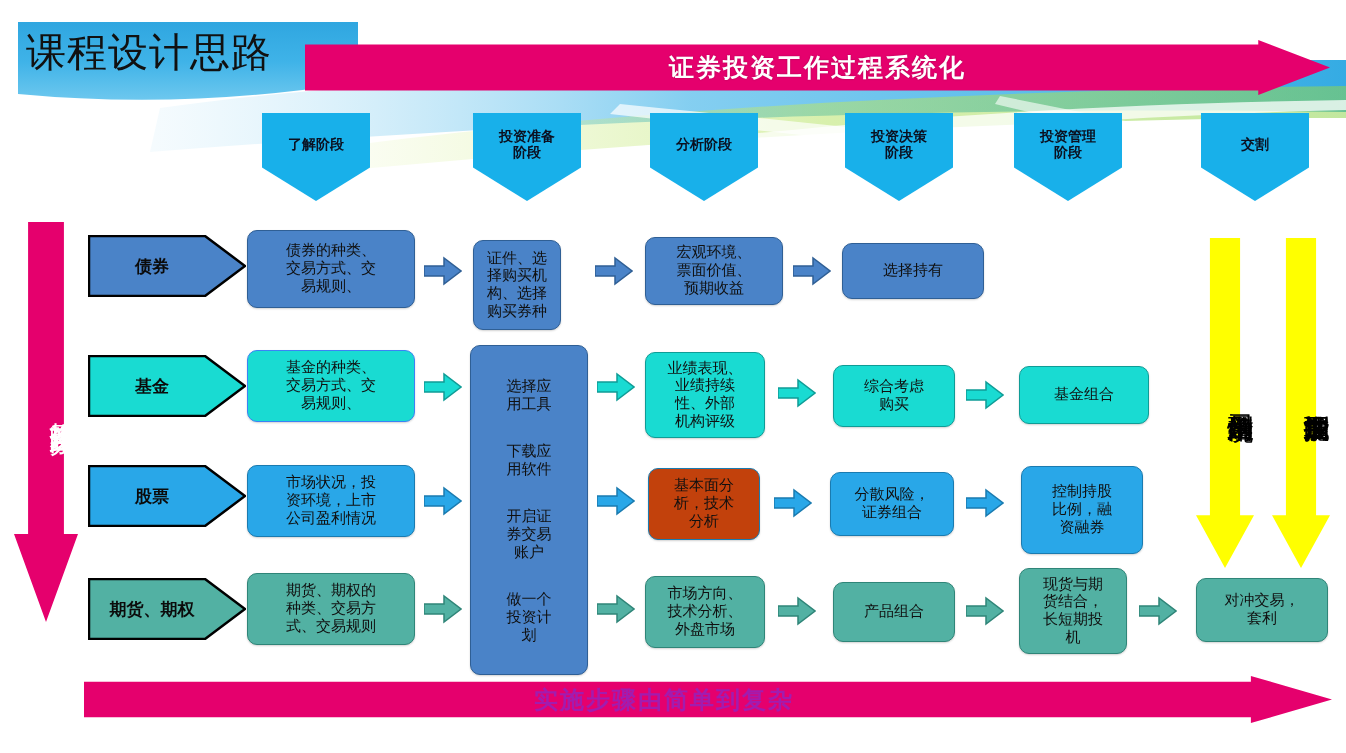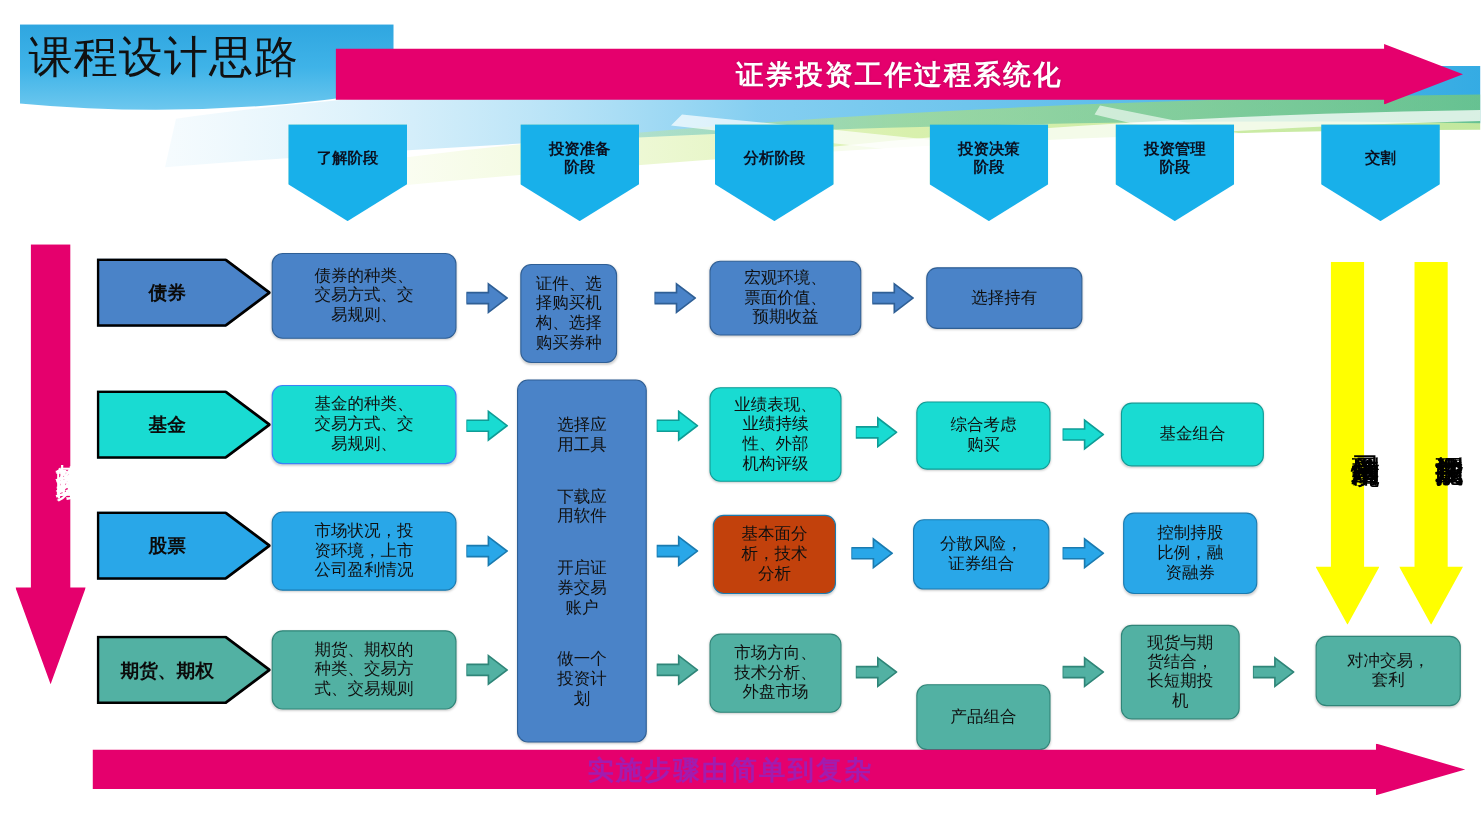--- a/index.html
+++ b/index.html
@@ -308,21 +308,21 @@
         <polygon points="0,10 20,10 20,2 37,15 20,28 20,20 0,20" fill="#29a7e8" stroke="#1a7bb0" stroke-width="1.5"></polygon>
       </svg>
   </div>
   <div class="pbox" style="left:830px;top:472px;width:124px;height:64px;background:#29a7e8;border:1px solid #1a7bb0;">分散风险，
 证券组合</div>
   <div class="farrow" style="left:966px;top:488px;">
     <svg viewBox="0 0 38 30">
         <polygon points="0,10 20,10 20,2 37,15 20,28 20,20 0,20" fill="#29a7e8" stroke="#1a7bb0" stroke-width="1.5"></polygon>
       </svg>
   </div>
-  <div class="pbox" style="left:1021px;top:466px;width:122px;height:74px;background:#29a7e8;border:1px solid #1a7bb0;">控制持股
+  <div class="pbox" style="left:1021px;top:466px;width:122px;height:88px;background:#29a7e8;border:1px solid #1a7bb0;font-family:Liberation Serif, serif;">控制持股
 比例，融
 资融券</div>
 
   <div class="chev" style="left:88px;top:578px;background:#52b1a3;"></div>
   <svg class="chev-outline" style="left:88px;top:578px;" viewBox="0 0 158 62" preserveAspectRatio="none">
     <polygon points="1,1 117,1 157,31 117,61 1,61" fill="none" stroke="#000" stroke-width="2.5"></polygon>
   </svg>
   <div class="chev-inner" style="left:88px;top:578px;width:158px;height:62px;">期货、期权</div>
 
   <div class="pbox" style="left:247px;top:573px;width:168px;height:72px;background:#52b1a3;border:1px solid #2f8578;">期货、期权的
@@ -339,21 +339,21 @@
       </svg>
   </div>
   <div class="pbox" style="left:645px;top:576px;width:120px;height:72px;background:#52b1a3;border:1px solid #2f8578;">市场方向、
 技术分析、
 外盘市场</div>
   <div class="farrow" style="left:778px;top:596px;">
     <svg viewBox="0 0 38 30">
         <polygon points="0,10 20,10 20,2 37,15 20,28 20,20 0,20" fill="#52b1a3" stroke="#2f8578" stroke-width="1.5"></polygon>
       </svg>
   </div>
-  <div class="pbox" style="left:833px;top:582px;width:122px;height:60px;background:#52b1a3;border:1px solid #2f8578;margin-top:40px;">产品组合</div>
+  <div class="pbox" style="left:833px;top:582px;width:122px;height:60px;background:#52b1a3;border:1px solid #2f8578;">产品组合</div>
   <div class="farrow" style="left:966px;top:596px;">
     <svg viewBox="0 0 38 30">
         <polygon points="0,10 20,10 20,2 37,15 20,28 20,20 0,20" fill="#52b1a3" stroke="#2f8578" stroke-width="1.5"></polygon>
       </svg>
   </div>
   <div class="pbox" style="left:1019px;top:568px;width:108px;height:86px;background:#52b1a3;border:1px solid #2f8578;">现货与期
 货结合，
 长短期投
 机</div>
   <div class="farrow" style="left:1139px;top:596px;">

